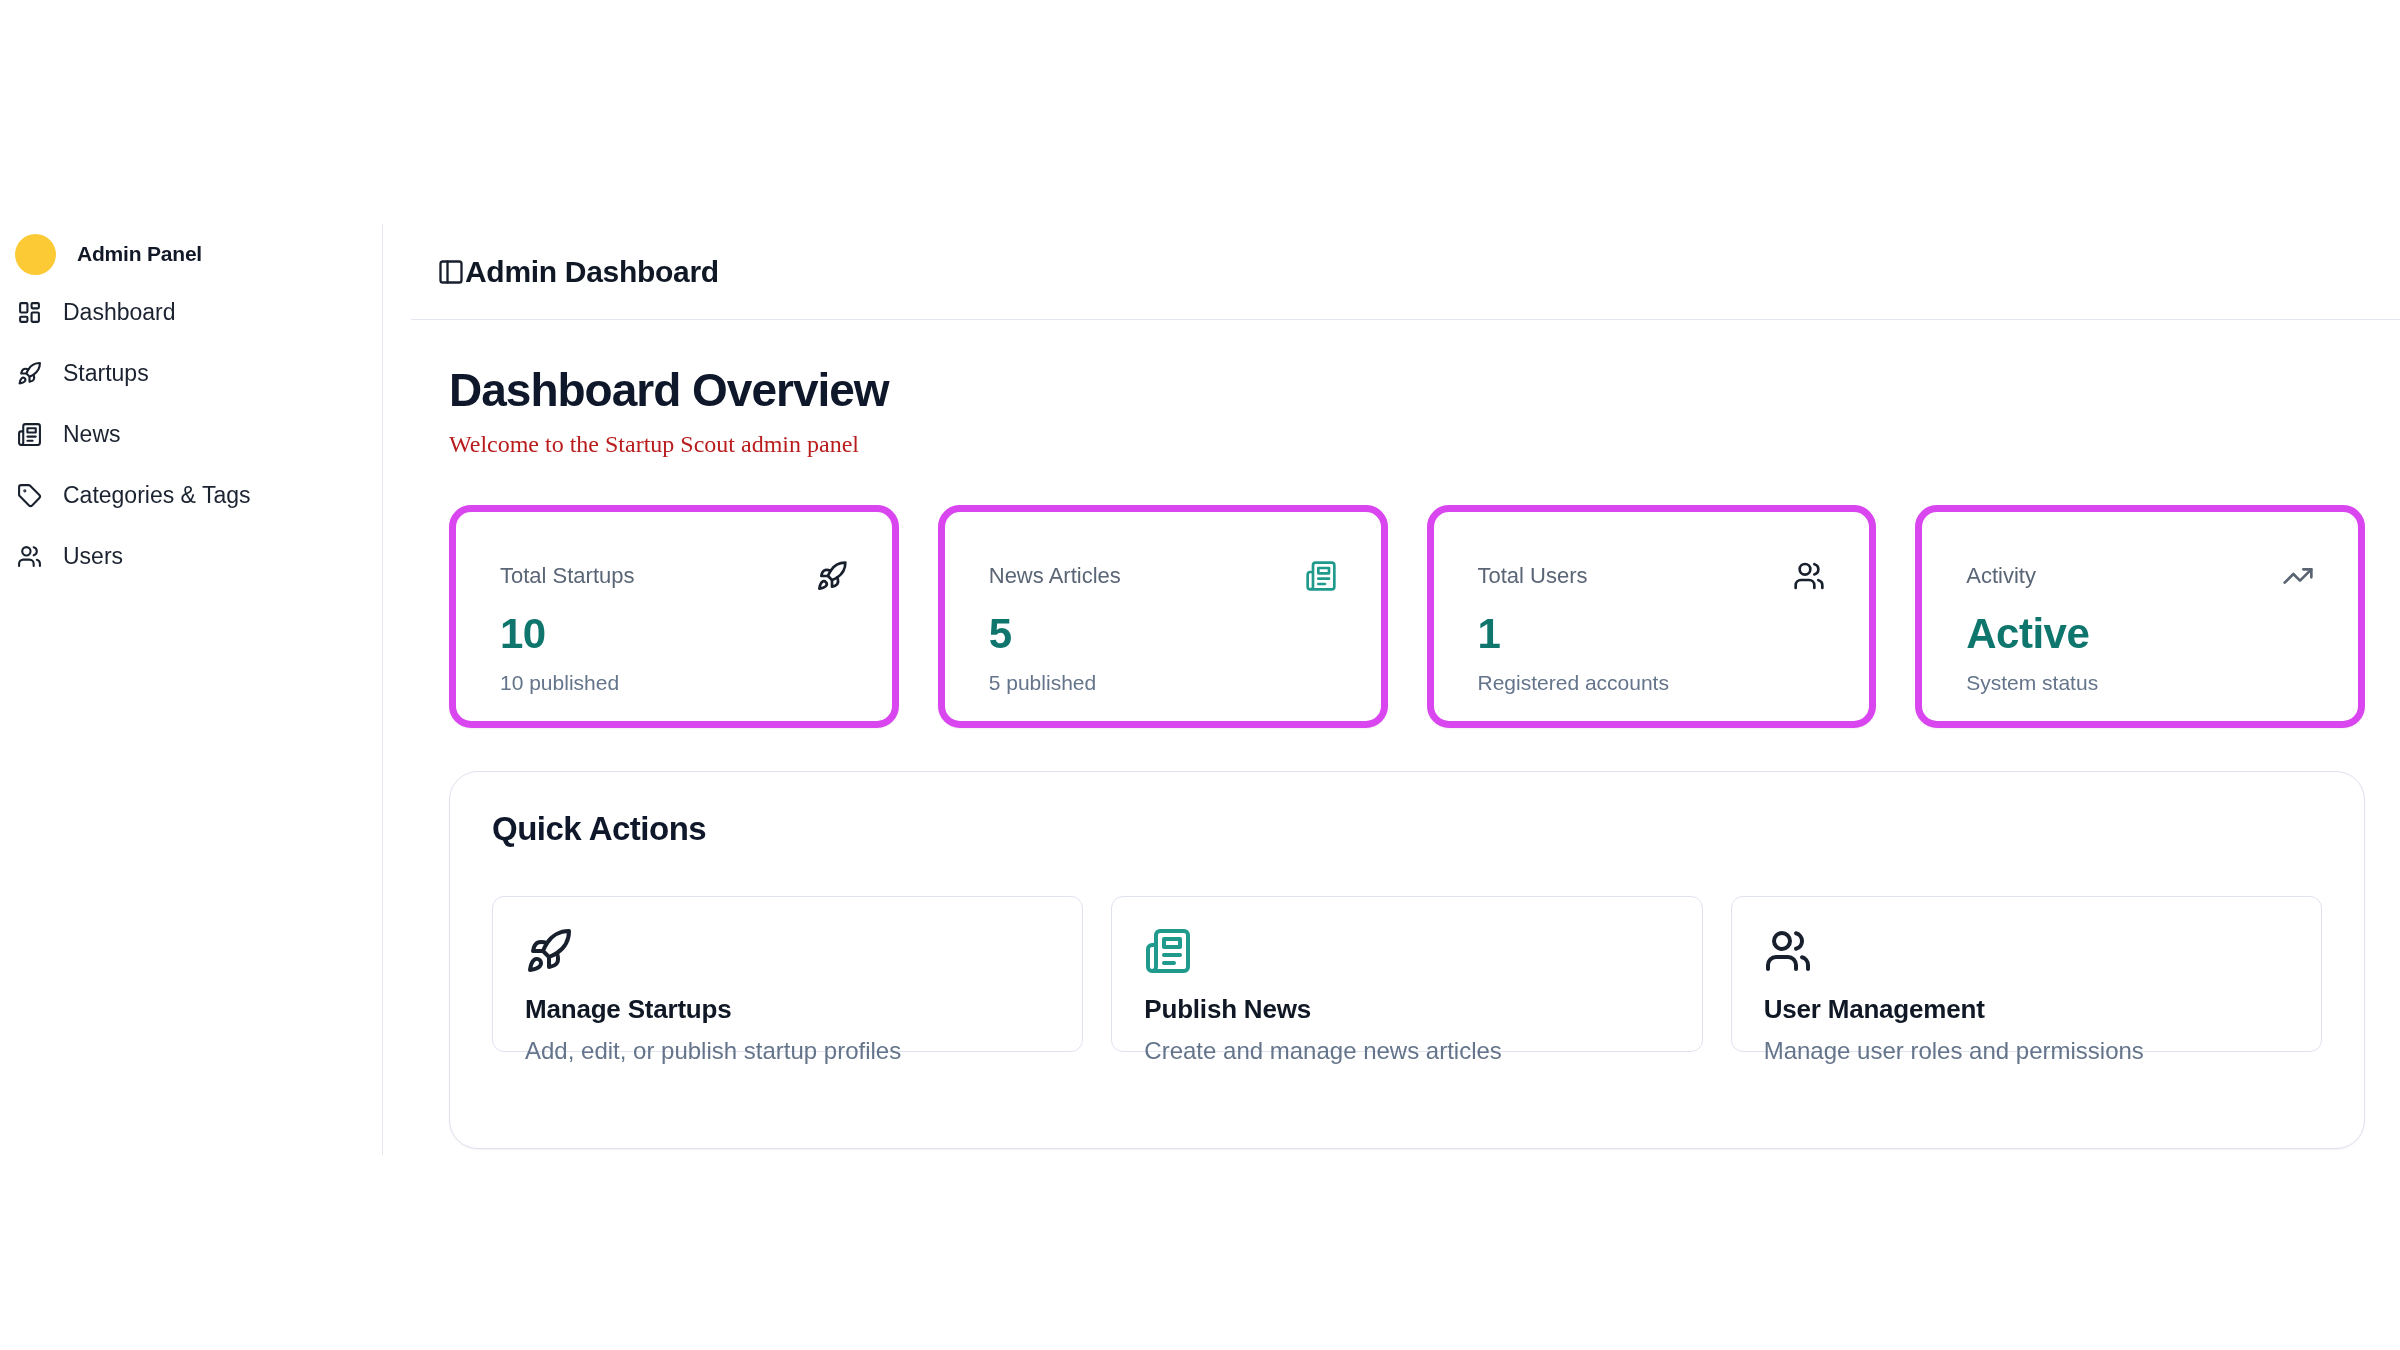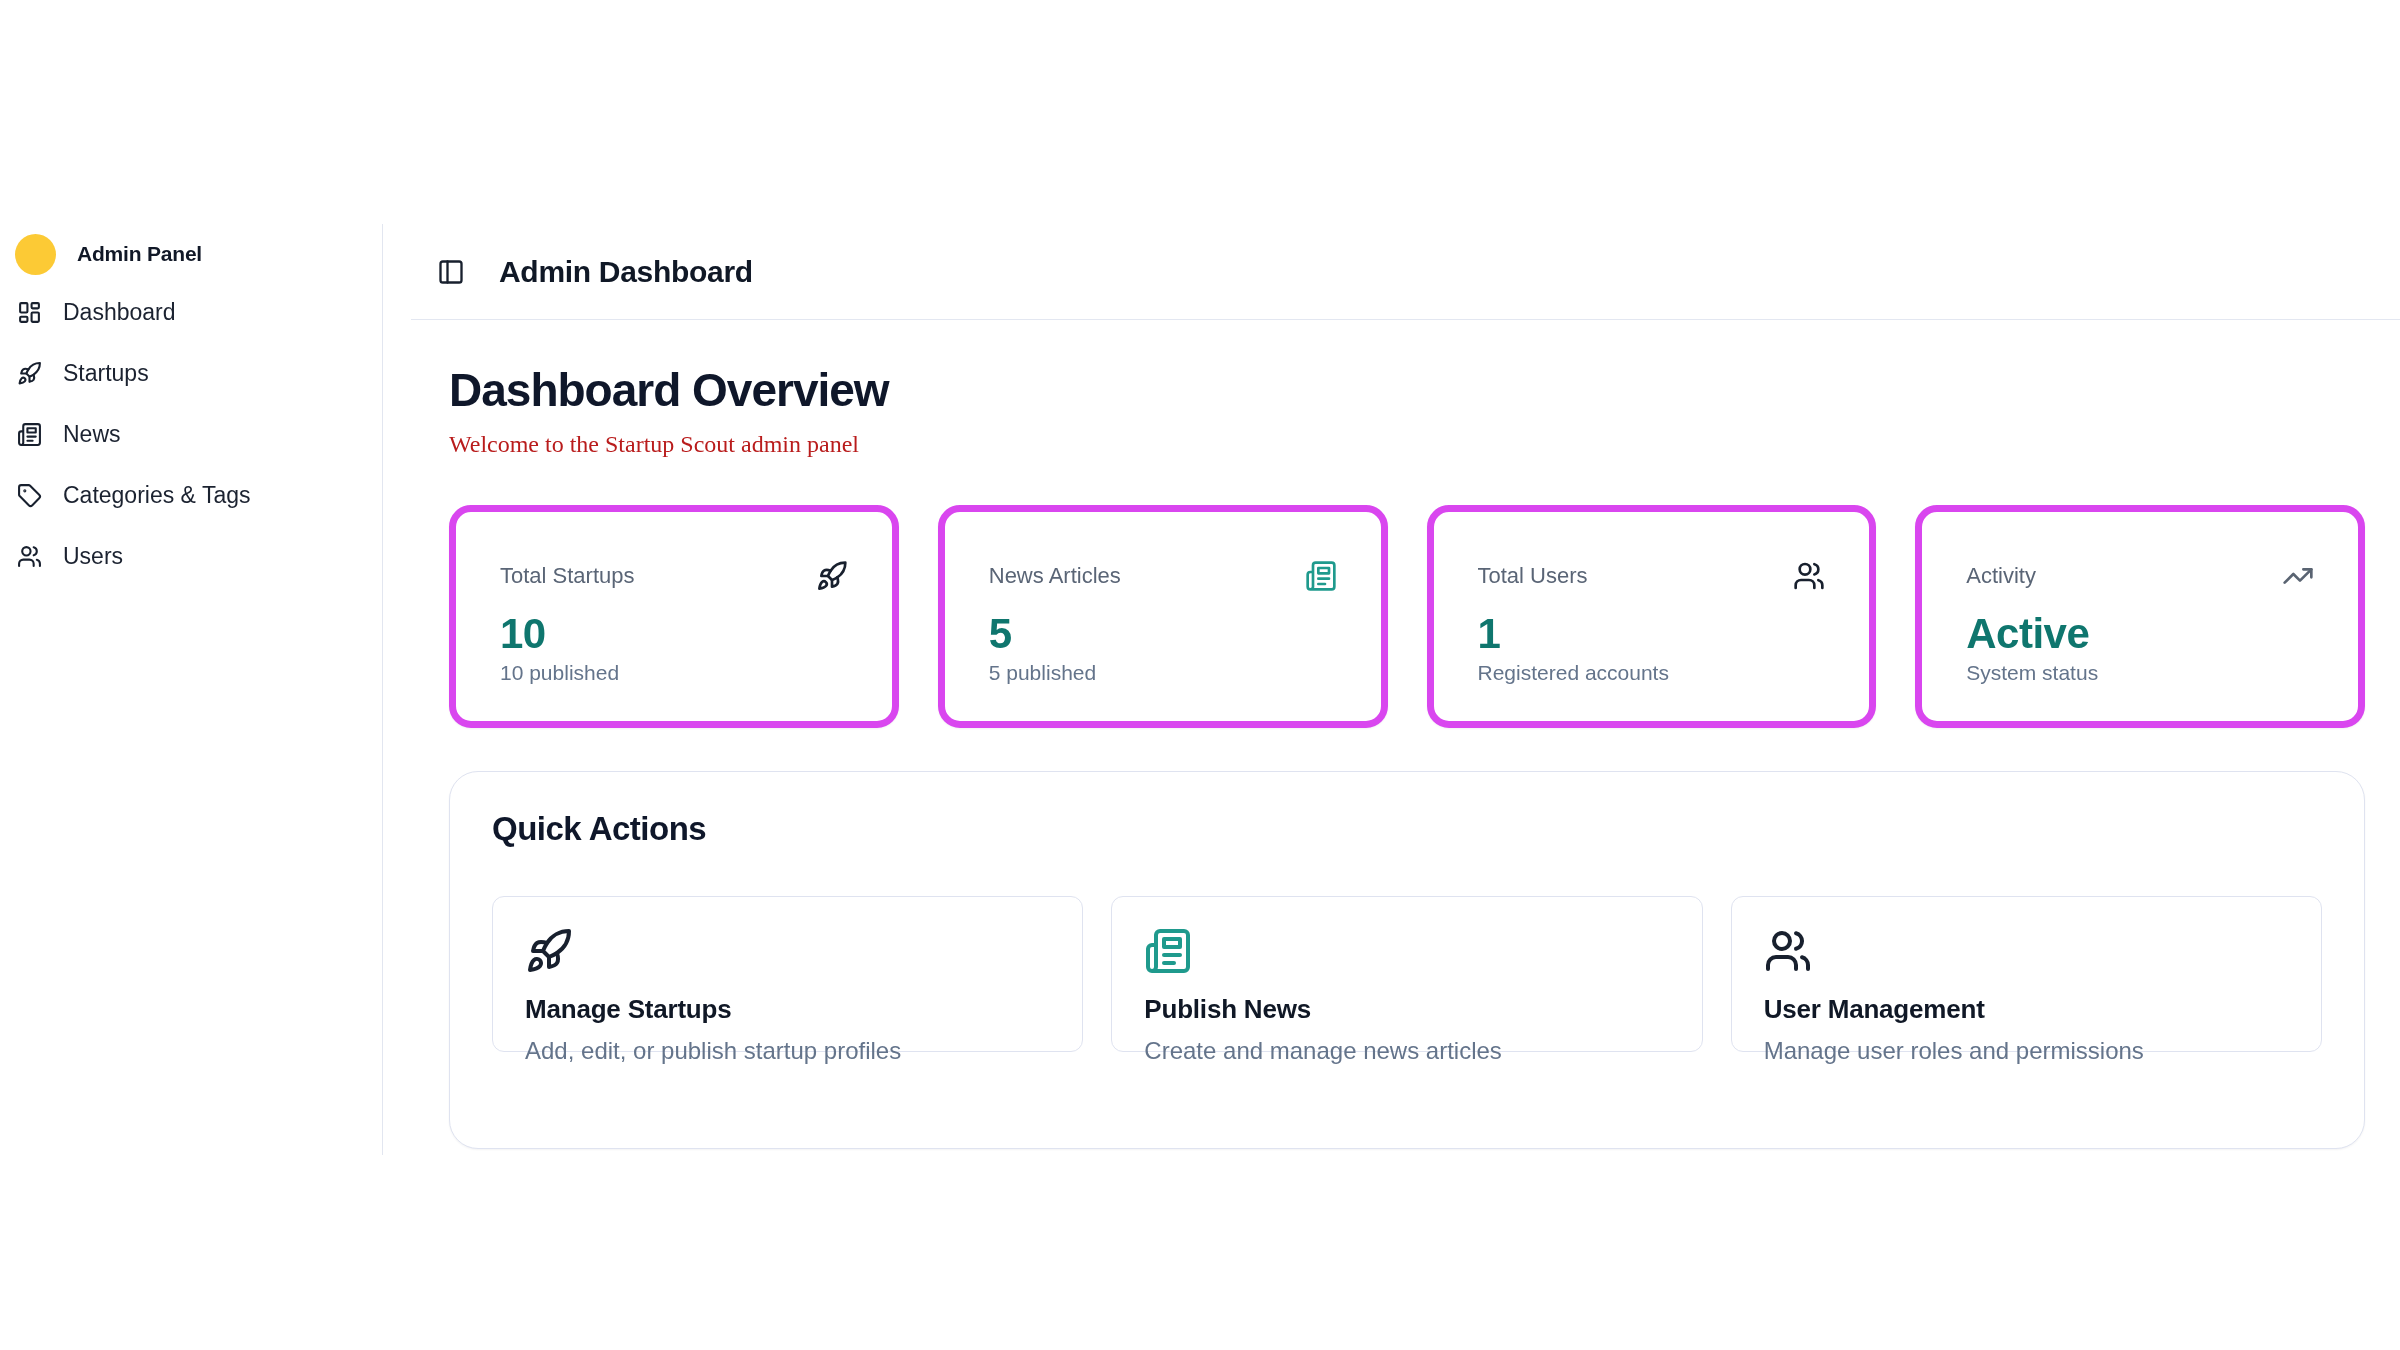--- a/index.html
+++ b/index.html
@@ -17,37 +17,37 @@
   .brand-circle{width:41px;height:41px;border-radius:50%;background:#fcca35;flex-shrink:0;}
   .brand-label{font-size:21px;font-weight:700;color:#111827;letter-spacing:-0.2px;}
   .nav-item{display:flex;align-items:center;gap:21px;height:52px;margin-bottom:9px;
             padding:0 2px;border-radius:10px;cursor:pointer;color:#1b2230;}
   .nav-item .icon{width:25px;height:25px;color:#18202e;flex-shrink:0;}
   .nav-label{font-size:23px;line-height:1;}
 
   
   .main{flex:1;min-width:0;display:flex;flex-direction:column;}
   .main-header{margin-left:28px;height:96px;border-bottom:1px solid #e3e7f1;
-               display:flex;align-items:center;padding-left:26px;gap:34px;box-sizing:border-box;}
+               display:flex;align-items:center;padding-left:26px;box-sizing:border-box;}
   .toggle-btn{width:28px;height:28px;color:#18202e;cursor:pointer;background:none;border:none;padding:0;}
   .header-title{font-size:30px;font-weight:700;letter-spacing:-0.3px;color:#101826;}
 
   .content{padding:47px 35px 0 66px;}
   .overview-title{font-size:46px;font-weight:700;letter-spacing:-1px;margin:0;line-height:1;color:#0f172a;}
   .overview-subtitle{margin-top:19px;font-size:24px;color:#b91c1c;line-height:1;font-family:Liberation Serif, serif;}
 
   
   .stats-grid{margin-top:49px;display:grid;grid-template-columns:repeat(4,1fr);gap:39px;}
   .stat-card{height:223px;box-sizing:border-box;background:#fff;border:7px solid #d946ef;
              border-radius:22px;box-shadow:0 1px 2px rgba(16,24,40,.05);padding:48px 44px 0 44px;}
   .stat-top{display:flex;align-items:center;justify-content:space-between;}
   .stat-label{font-size:22px;color:#5a6576;line-height:1.2;}
   .stat-icon{width:32px;height:32px;}
   .stat-value{margin-top:21px;font-size:42px;font-weight:700;line-height:1;color:#0f766e;letter-spacing:-0.5px;}
-  .stat-sub{margin-top:7px;font-size:21px;color:#64748b;line-height:1;}
+  .stat-sub{margin-top:17px;font-size:21px;color:#64748b;line-height:1;}
 
   
   .qa-panel{margin-top:43px;box-sizing:border-box;background:#fff;border:1px solid #dfe3f0;
             border-radius:29px;box-shadow:0 1px 2px rgba(16,24,40,.05);
             padding:37px 42px 0 42px;height:378px;}
   .qa-title{font-size:33px;font-weight:700;letter-spacing:-0.5px;margin:0;line-height:1.2;color:#0f172a;}
   .qa-grid{margin-top:47px;display:grid;grid-template-columns:repeat(3,1fr);gap:28px;}
   .action-card{height:156px;box-sizing:border-box;background:#fff;border:1px solid #dfe3f0;
                border-radius:12px;padding:30px 32px 0 32px;cursor:pointer;}
   .action-icon{width:48px;height:48px;display:block;}

